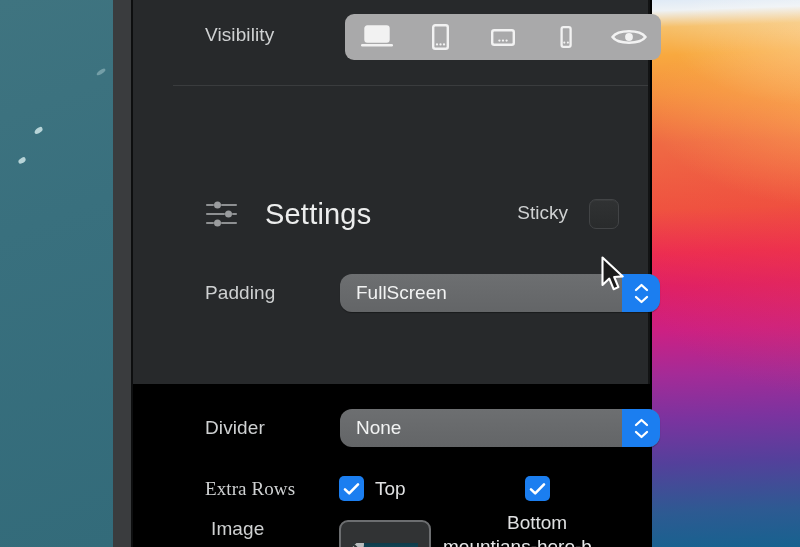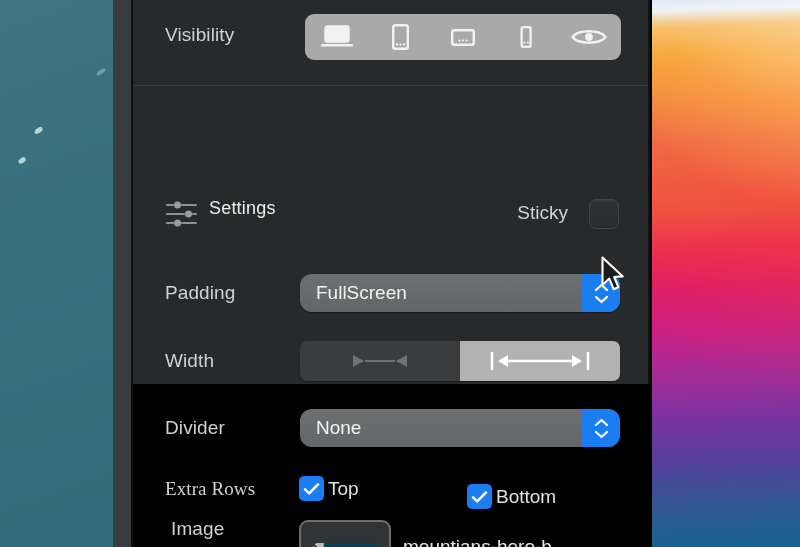--- a/index.html
+++ b/index.html
@@ -74,20 +74,21 @@
     background: #0d0e0f;
   }
 
   
   #panel {
     position: absolute;
     left: 133px; top: 0;
     width: 517px; height: 384px;
     background: #27292b;
     border-right: 2px solid #121314;
+    padding-left: 40px;
   }
 
   
   .section-visibility {
     position: relative;
     height: 86px;
     border-bottom: 1px solid #3a3c3e;
   }
   .row-label {
     color: #cfd1d2;
@@ -117,22 +118,22 @@
   }
   .ic { display: block; }
 
   
   .section-settings {
     position: relative;
     height: 461px;
   }
   #settings-title {
     position: absolute;
-    left: 76px; top: 112px;
-    font-size: 18px;
+    left: 92px; top: 112px;
+    font-size: 29px;
     color: #eceded;
     letter-spacing: .2px;
   }
   #sliders-icon {
     position: absolute;
     left: 32px; top: 113px;
     width: 34px; height: 30px;
   }
   #sticky-label {
     position: absolute;
@@ -203,21 +204,21 @@
   .seg2 .s.on { background: #b2b2b3; }
 
   
   .cbox {
     width: 25px; height: 25px;
     border-radius: 5px;
     background: #1b7ef0;
     display: flex; align-items: center; justify-content: center;
     flex: 0 0 25px;
   }
-  .cb-group { position: absolute; display: flex; align-items: center; gap: 4px; }
+  .cb-group { position: absolute; display: flex; align-items: center; gap: 11px; }
   .cb-text { font-size: 19px; color: #dfe0e1; }
 
   
   .img-well {
     position: absolute;
     left: 166px; top: 434px;
     width: 92px; height: 94px;
     border-radius: 9px;
     border: 2px solid #6c6e70;
     background: #313334;
@@ -344,41 +345,20 @@
             <svg width="15" height="9" viewBox="0 0 15 9">
               <path d="M2 7 L7.5 2 L13 7" fill="none" stroke="#fff" stroke-width="2.3" stroke-linecap="round" stroke-linejoin="round"></path>
             </svg>
             <svg width="15" height="9" viewBox="0 0 15 9">
               <path d="M2 2 L7.5 7 L13 2" fill="none" stroke="#fff" stroke-width="2.3" stroke-linecap="round" stroke-linejoin="round"></path>
             </svg>
           </div>
         </div>
       </div>
 
-      <div class="frow" style="top:231px; height:40px;">
-        <div class="row-label" style="top:9px;">Width</div>
-        <div class="seg2" style="top:0;">
-          <div class="s">
-            <svg width="86" height="20" viewBox="0 0 86 20">
-              <path d="M16 4 L27 10 L16 16 Z" fill="#6f7173"></path>
-              <path d="M70 4 L59 10 L70 16 Z" fill="#6f7173"></path>
-              <line x1="29" y1="10" x2="57" y2="10" stroke="#6f7173" stroke-width="2.2" stroke-linecap="round"></line>
-            </svg>
-          </div>
-          <div class="s on">
-            <svg width="110" height="22" viewBox="0 0 110 22">
-              <line x1="7" y1="3" x2="7" y2="19" stroke="#fff" stroke-width="2.6" stroke-linecap="round"></line>
-              <line x1="103" y1="3" x2="103" y2="19" stroke="#fff" stroke-width="2.6" stroke-linecap="round"></line>
-              <line x1="16" y1="11" x2="94" y2="11" stroke="#fff" stroke-width="2.4" stroke-linecap="round"></line>
-              <path d="M23 5 L13 11 L23 17 Z" fill="#fff"></path>
-              <path d="M87 5 L97 11 L87 17 Z" fill="#fff"></path>
-            </svg>
-          </div>
-        </div>
-      </div>
 
       <div class="frow" style="top:299px; height:38px;">
         <div class="row-label" style="top:8px;">Divider</div>
         <div class="popup" style="top:0;justify-content:center;">
           <div class="pop-value">None</div>
           <div class="pop-stepper">
             <svg width="15" height="9" viewBox="0 0 15 9">
               <path d="M2 7 L7.5 2 L13 7" fill="none" stroke="#fff" stroke-width="2.3" stroke-linecap="round" stroke-linejoin="round"></path>
             </svg>
             <svg width="15" height="9" viewBox="0 0 15 9">
@@ -393,21 +373,21 @@
 
         <div class="cb-group" style="left:166px; top:0;">
           <div class="cbox">
             <svg width="17" height="14" viewBox="0 0 17 14">
               <path d="M2 7.4 L6.2 11.4 L15 2.4" fill="none" stroke="#fff" stroke-width="2.6" stroke-linecap="round" stroke-linejoin="round"></path>
             </svg>
           </div>
           <div class="cb-text">Top</div>
         </div>
 
-        <div class="cb-group" style="left:334px; top:8px;">
+        <div class="cb-group" style="left:334px; top:0;flex-direction:column;">
           <div class="cbox">
             <svg width="17" height="14" viewBox="0 0 17 14">
               <path d="M2 7.4 L6.2 11.4 L15 2.4" fill="none" stroke="#fff" stroke-width="2.6" stroke-linecap="round" stroke-linejoin="round"></path>
             </svg>
           </div>
           <div class="cb-text">Bottom</div>
         </div>
       </div>
 
       <div class="row-label" style="position:absolute; left:32px; top:432px;margin-left:6px;">Image</div>

